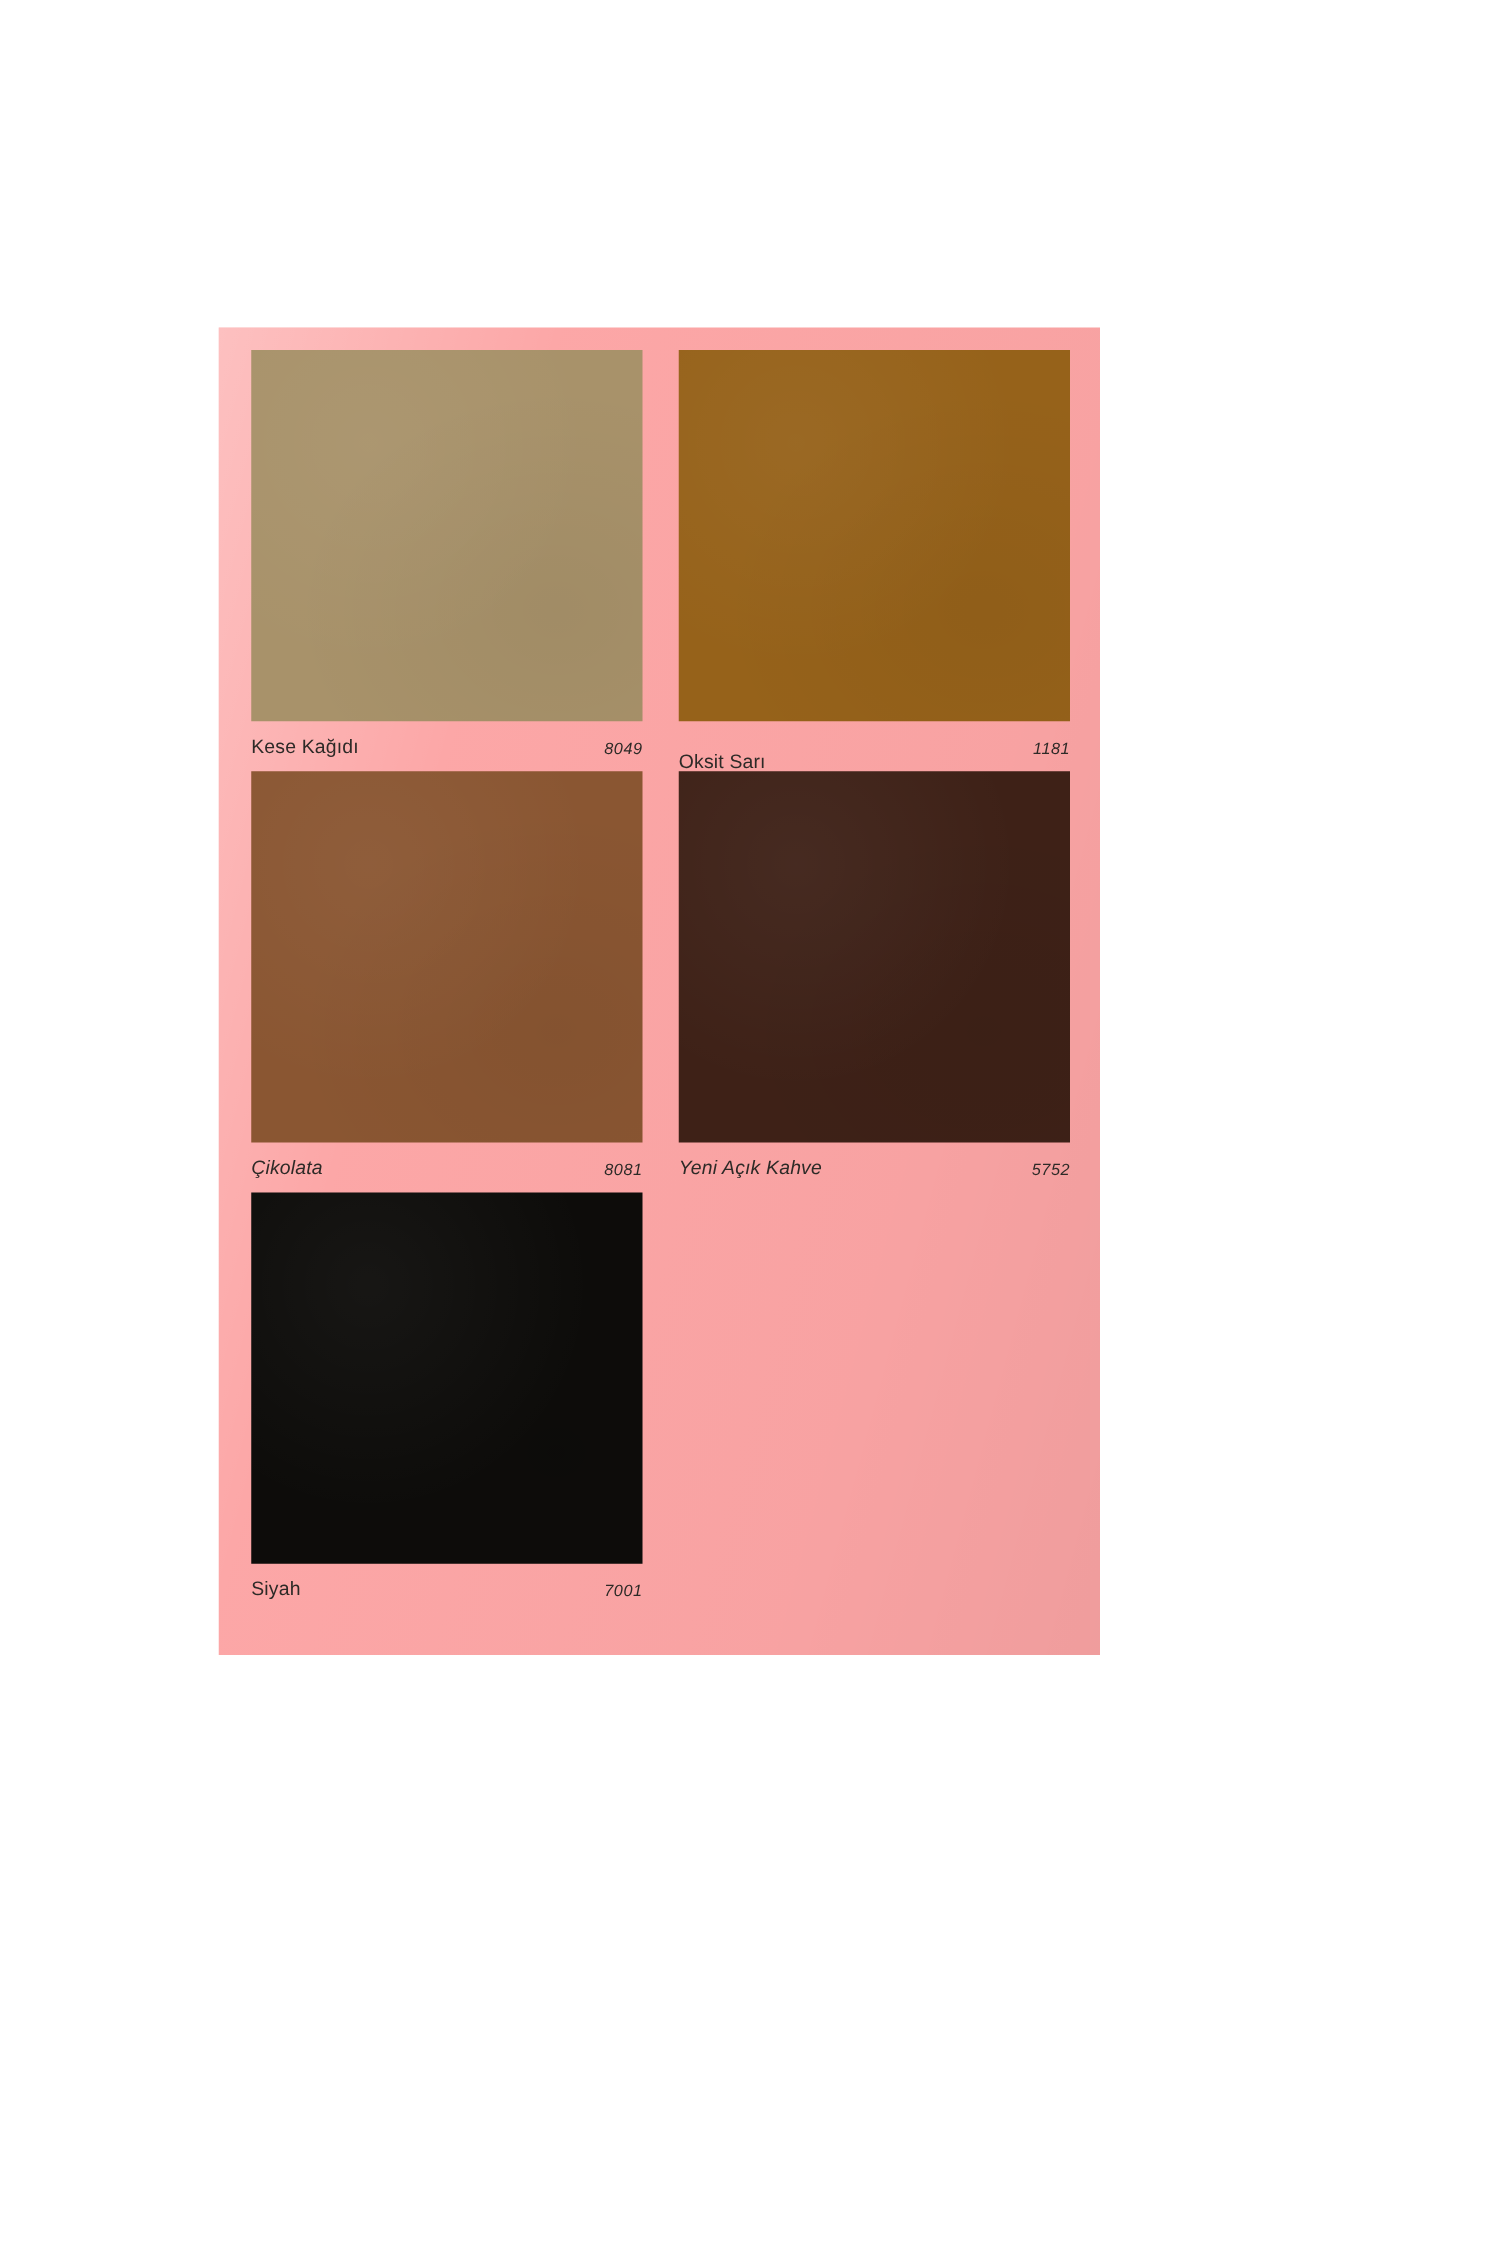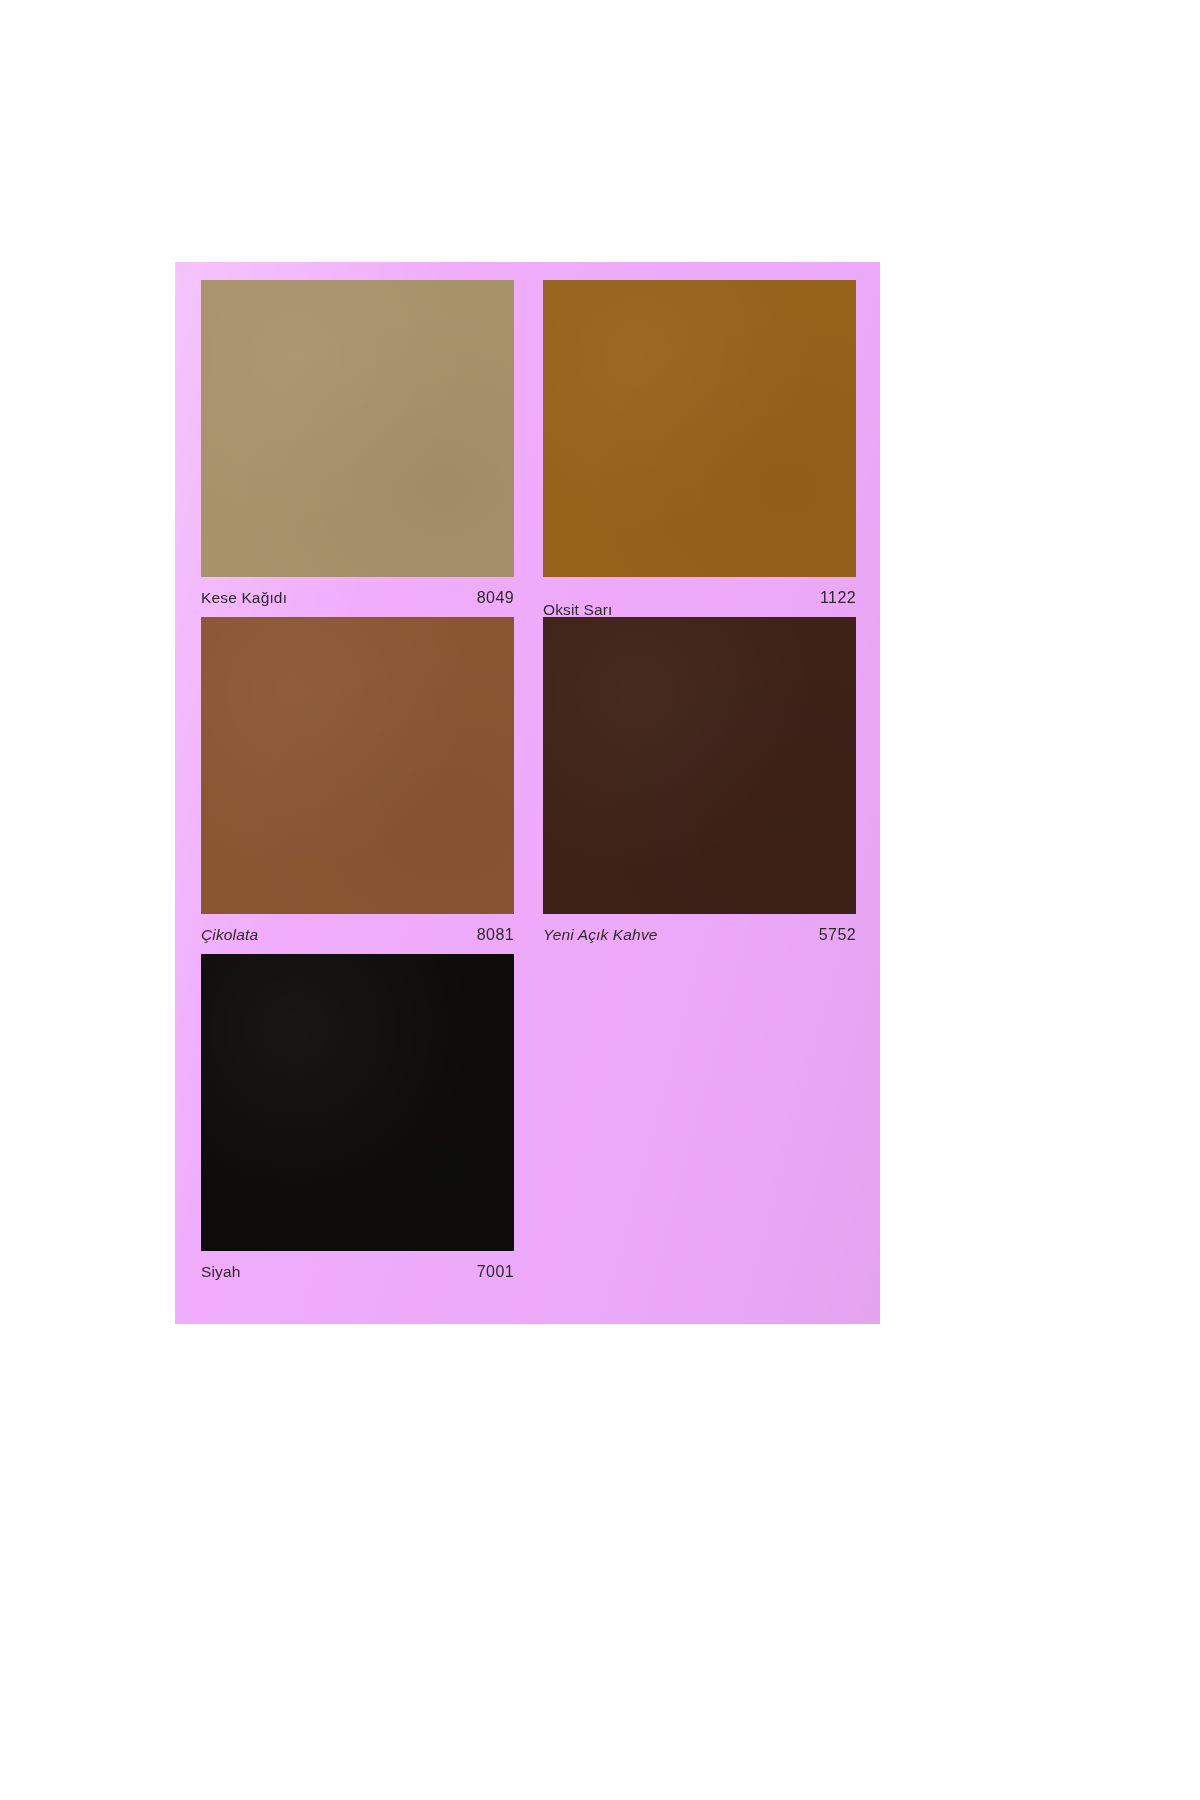--- a/index.html
+++ b/index.html
@@ -100,57 +100,58 @@
 
   .swatch-name {
     font-size: 15.5px;
     color: #2d2a27;
     letter-spacing: 0.15px;
     white-space: nowrap;
     font-weight: 400;
   }
 
   .swatch-code {
-    font-size: 16px;
+    font-size: 13px;
     color: #2d2a27;
     letter-spacing: 0.4px;
     white-space: nowrap;
     font-weight: 400;
     text-align: right;
+    font-style: italic;
   }
 
   
   #card-inner {
     filter: blur(0.22px);
   }
 </style>
 </head>
 <body style="background: rgb(255, 255, 255);">
 
 <div id="photo-frame">
 
-  <div id="swatch-card" style="background: #f0abfc;">
+  <div id="swatch-card" style="background: #fca5a5;">
     <div id="card-tint"></div>
 
     <div id="card-inner">
       <div class="swatch-grid">
 
         <div class="swatch-cell">
           <div class="swatch-chip" style="background-color: rgb(168, 146, 106);"></div>
           <div class="swatch-caption">
             <span class="swatch-name" style="color: rgb(45, 42, 39);">Kese Kağıdı</span>
             <span class="swatch-code" style="color: rgb(45, 42, 39);">8049</span>
           </div>
         </div>
 
         <div class="swatch-cell">
           <div class="swatch-chip" style="background-color: rgb(150, 98, 26);"></div>
           <div class="swatch-caption">
             <span class="swatch-name" style="color: rgb(45, 42, 39); margin-top: 24px;">Oksit Sarı</span>
-            <span class="swatch-code" style="color: rgb(45, 42, 39);">1122</span>
+            <span class="swatch-code" style="color: rgb(45, 42, 39);">1181</span>
           </div>
         </div>
 
         <div class="swatch-cell">
           <div class="swatch-chip" style="background-color: rgb(138, 86, 50);"></div>
           <div class="swatch-caption">
             <span class="swatch-name" style="color: rgb(45, 42, 39); font-style: italic;">Çikolata</span>
             <span class="swatch-code" style="color: rgb(45, 42, 39);">8081</span>
           </div>
         </div>

